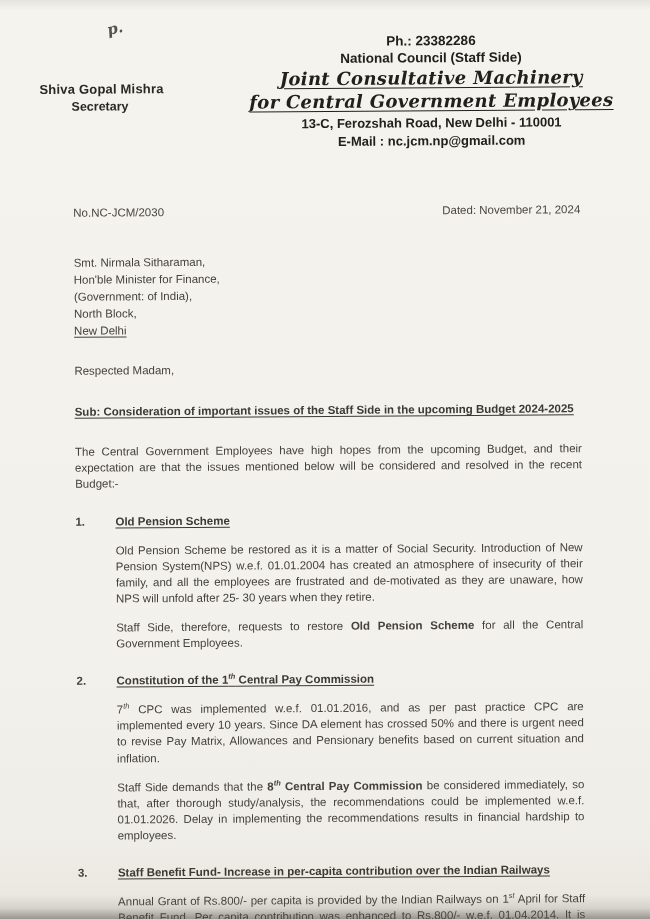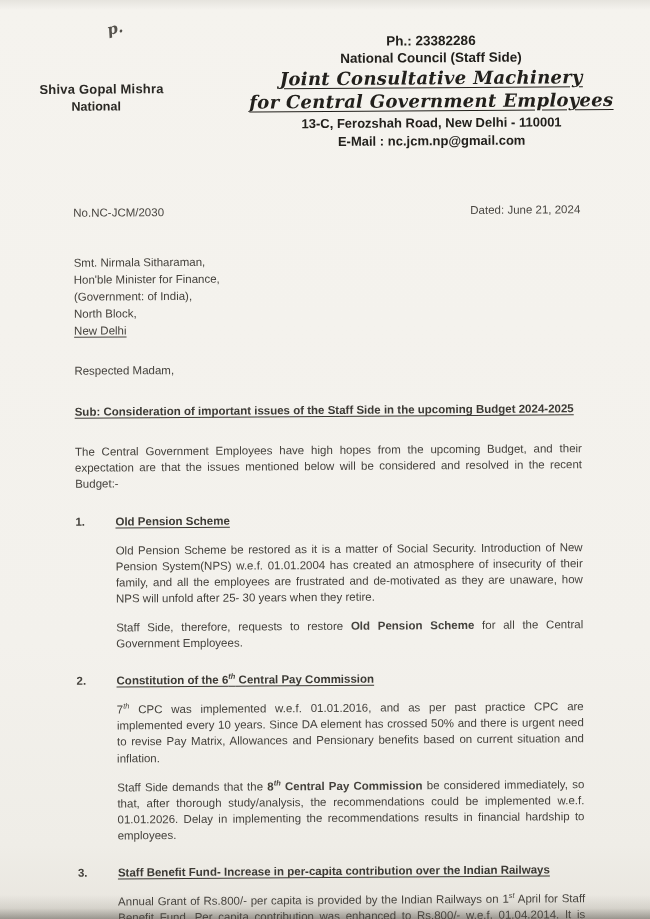--- a/index.html
+++ b/index.html
@@ -72,36 +72,36 @@
 <body>
 
 <div class="page">
   <div class="tilt">
 
     <div class="hand-mark">p.</div>
 
     <div class="letterhead">
       <div class="sender">
         <div class="sender-name">Shiva Gopal Mishra</div>
-        <div class="sender-title">National</div>
+        <div class="sender-title">Secretary</div>
       </div>
       <div class="org">
         <div class="org-phone">Ph.: 23382286</div>
         <div class="org-name">National Council (Staff Side)</div>
         <div class="org-script">Joint Consultative Machinery</div>
         <div class="org-script">for Central Government Employees</div>
         <div class="org-address">13-C, Ferozshah Road, New Delhi - 110001</div>
         <div class="org-email">E-Mail : nc.jcm.np@gmail.com</div>
       </div>
     </div>
 
     <div class="content">
       <div class="refline">
         <span>No.NC-JCM/2030</span>
-        <span>Dated: June 21, 2024</span>
+        <span>Dated: November 21, 2024</span>
       </div>
 
       <div class="recipient">
         <div id="recipient-lines">
             <div class="recipient-line">Smt. Nirmala Sitharaman,</div>
             <div class="recipient-line">Hon'ble Minister for Finance,</div>
             <div class="recipient-line">(Government: of India),</div>
             <div class="recipient-line">North Block,</div>
           </div>
         <div class="recipient-line u">New Delhi</div>
@@ -117,21 +117,21 @@
 
       <div id="items">
           <div class="item">
             <div class="num">1.</div>
             <div class="item-heading"><span class="hu"><span>Old Pension Scheme</span></span></div>
             <p class="item-para"><span>Old Pension Scheme be restored as it is a matter of Social Security. Introduction of New Pension System(NPS) w.e.f. 01.01.2004 has created an atmosphere of insecurity of their family, and all the employees are frustrated and de-motivated as they are unaware, how NPS will unfold after 25- 30 years when they retire.</span></p>
             <p class="item-para"><span>Staff Side, therefore, requests to restore </span><span class="b">Old Pension Scheme</span><span> for all the Central Government Employees.</span></p>
           </div>
           <div class="item">
             <div class="num">2.</div>
-            <div class="item-heading"><span class="hu"><span>Constitution of the 6</span><sup>th</sup><span> Central Pay Commission</span></span></div>
+            <div class="item-heading"><span class="hu"><span>Constitution of the 1</span><sup>th</sup><span> Central Pay Commission</span></span></div>
             <p class="item-para"><span>7</span><sup>th</sup><span> CPC was implemented w.e.f. 01.01.2016, and as per past practice CPC are implemented every 10 years. Since DA element has crossed 50% and there is urgent need to revise Pay Matrix, Allowances and Pensionary benefits based on current situation and inflation.</span></p>
             <p class="item-para"><span>Staff Side demands that the </span><span class="b">8</span><sup class="b">th</sup><span class="b"> Central Pay Commission</span><span> be considered immediately, so that, after thorough study/analysis, the recommendations could be implemented w.e.f. 01.01.2026. Delay in implementing the recommendations results in financial hardship to employees.</span></p>
           </div>
           <div class="item">
             <div class="num">3.</div>
             <div class="item-heading"><span class="hu"><span>Staff Benefit Fund- Increase in per-capita contribution over the Indian Railways</span></span></div>
             <p class="item-para"><span>Annual Grant of Rs.800/- per capita is provided by the Indian Railways on 1</span><sup>st</sup><span> April for Staff Benefit Fund. Per capita contribution was enhanced to Rs.800/- w.e.f. 01.04.2014. It is worth-mentioning here that, since past ten years no revision has been done, and with this meager</span></p>
           </div>
         </div>
     </div>

